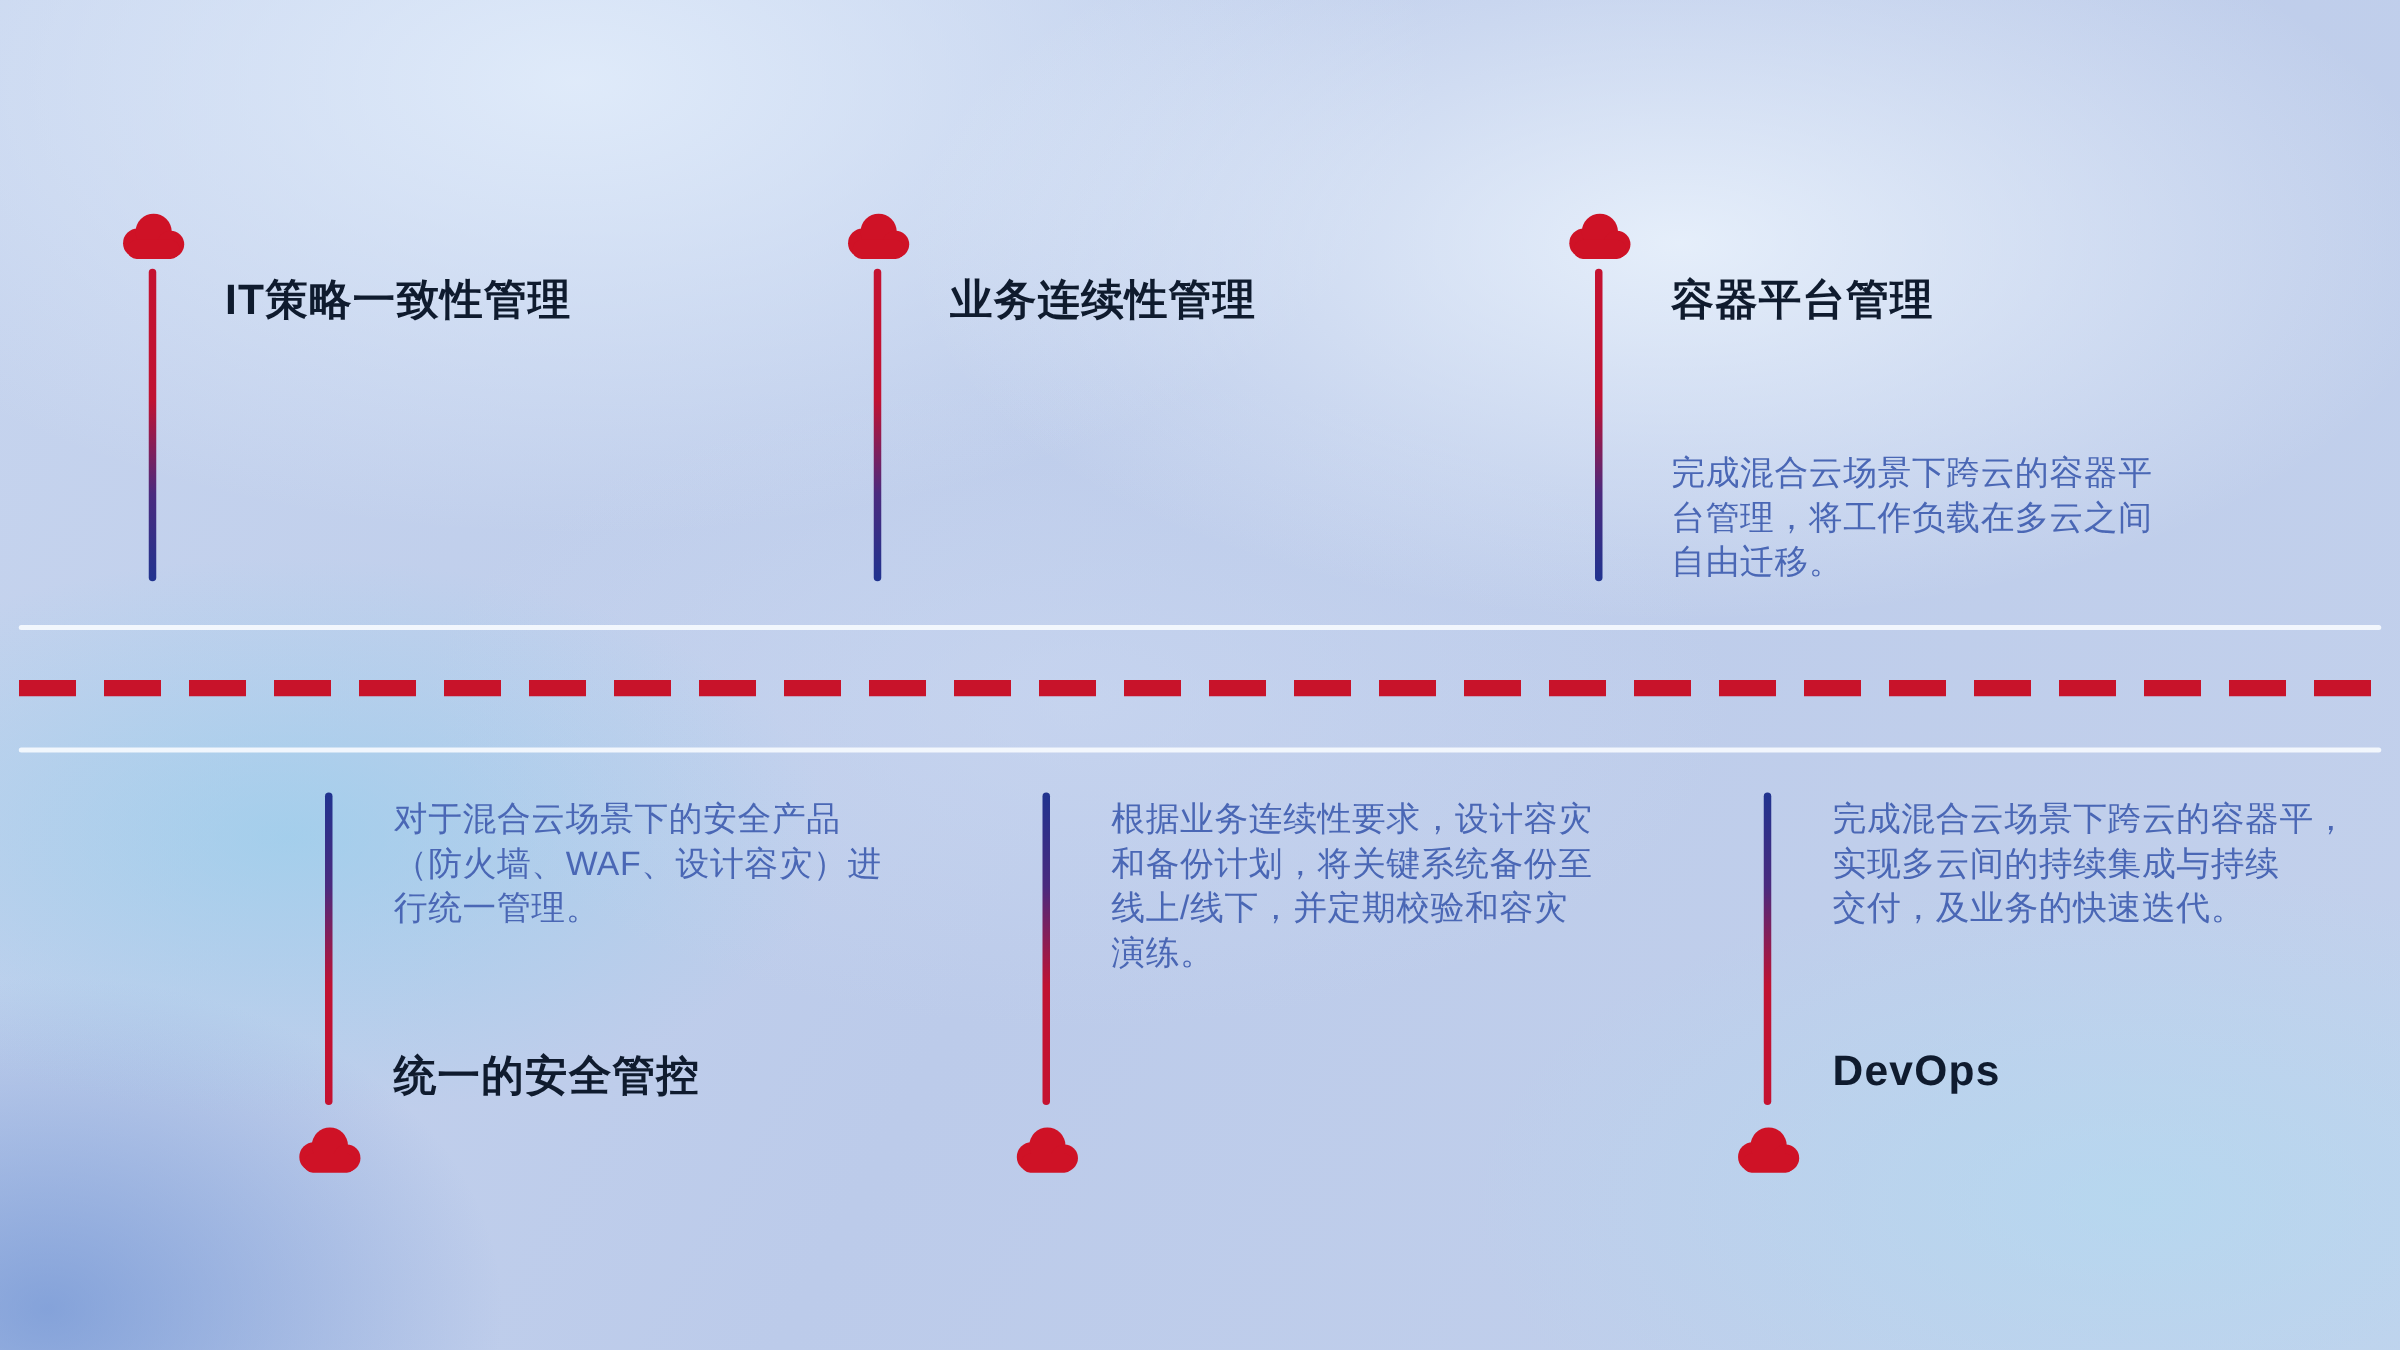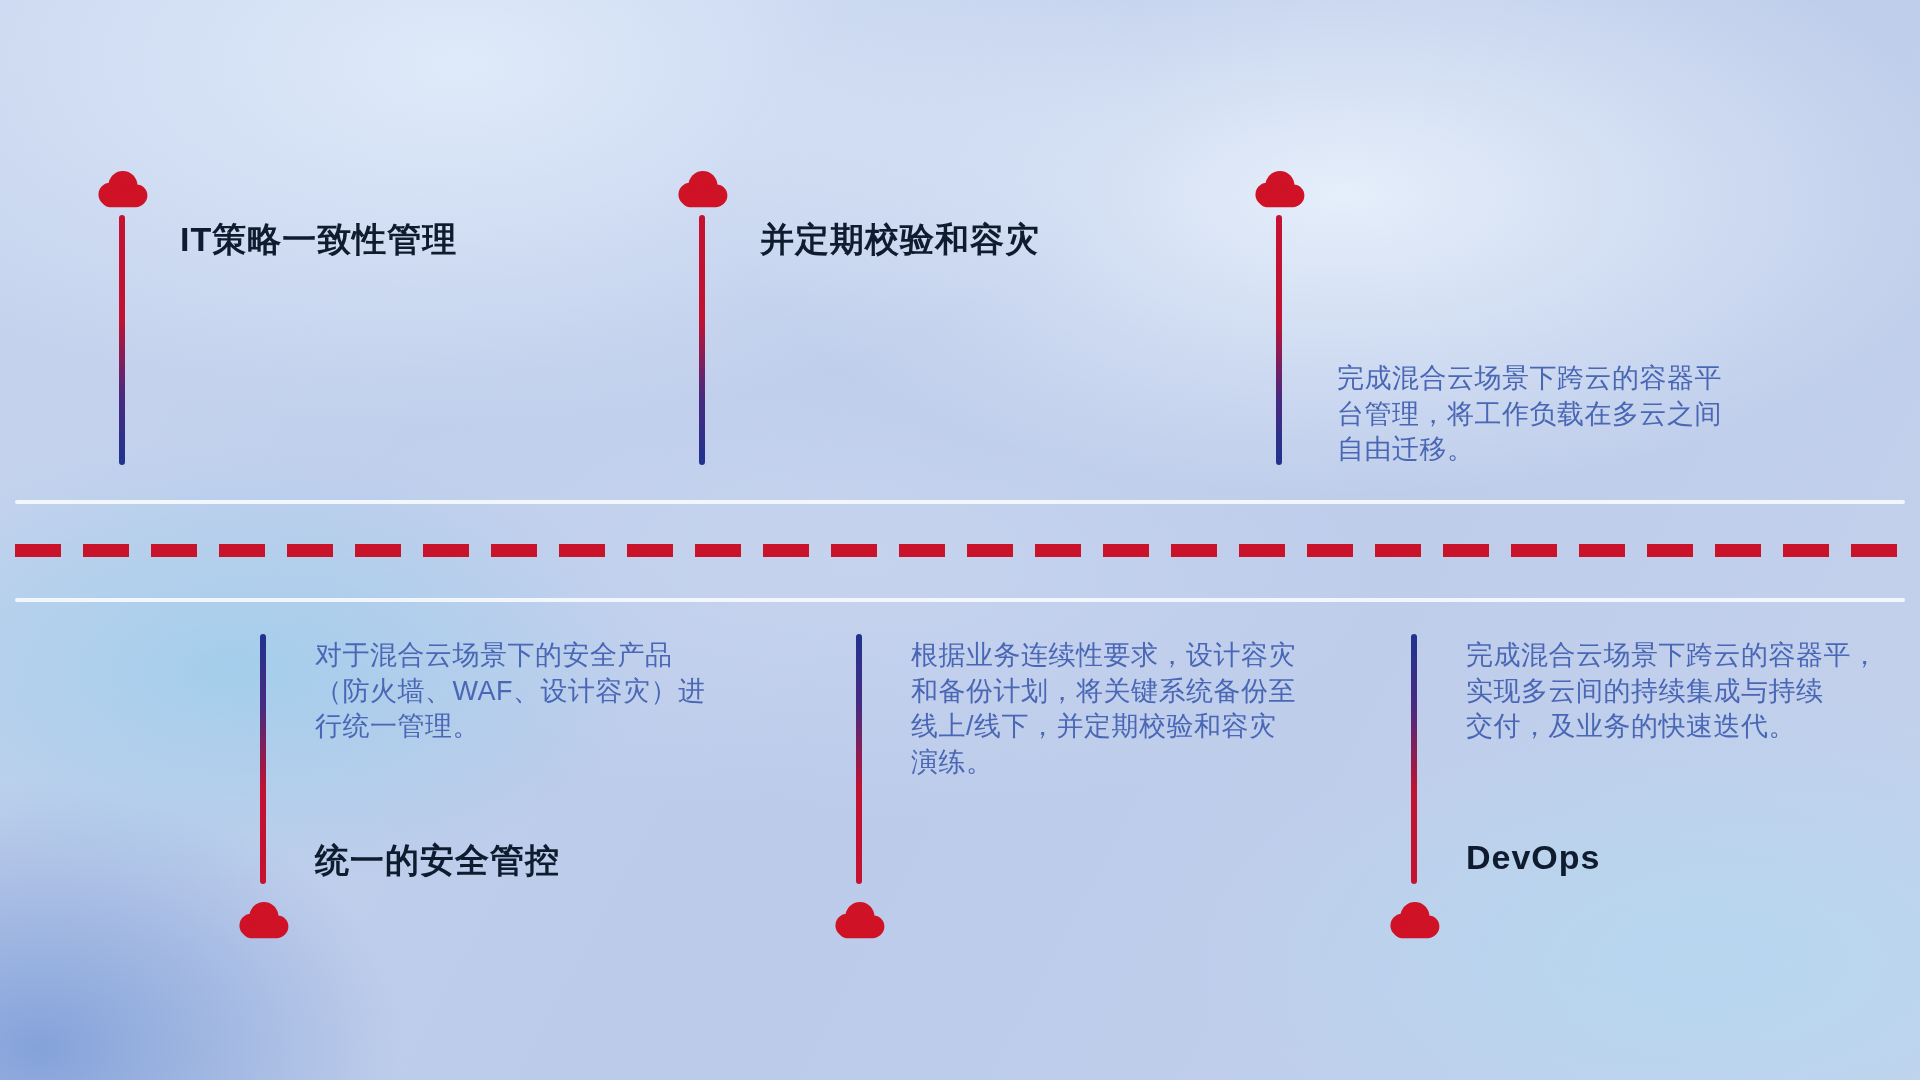--- a/index.html
+++ b/index.html
@@ -42,21 +42,21 @@
   
   .item { position: absolute; width: 560px; height: 320px; }
 
   .item.top    { top: 169px; }
   .item.bottom { top: 634px; }
 
   .c1 { left: 93px; }
   .c2 { left: 673px; }
   .c3 { left: 1250px; }
   .c4 { left: 234px; }
-  .c5 { left: 830px; }
+  .c5 { left: 808px; }
   .c6 { left: 1385px; }
 
   .cloud {
     position: absolute;
     width: 58px;
     height: 42px;
     left: 0;
   }
   .item.top .cloud    { top: 0; }
   .item.bottom .cloud { top: 266px; }
@@ -128,33 +128,34 @@
   <div class="item top c2">
     <span class="cloud">
       <svg viewBox="0 0 64 44" aria-hidden="true">
         <circle class="fill" cx="19" cy="27" r="13"></circle>
         <circle class="fill" cx="33" cy="17" r="16"></circle>
         <circle class="fill" cx="48" cy="28" r="12"></circle>
         <rect class="fill" x="10" y="24" width="46" height="17" rx="8"></rect>
       </svg>
     </span>
     <span class="stem"></span>
-    <h2 class="item-title">并定期校验和容灾</h2>
+    <h2 class="item-title">业务连续性管理</h2>
   </div>
 
   <div class="item top c3">
     <span class="cloud">
       <svg viewBox="0 0 64 44" aria-hidden="true">
         <circle class="fill" cx="19" cy="27" r="13"></circle>
         <circle class="fill" cx="33" cy="17" r="16"></circle>
         <circle class="fill" cx="48" cy="28" r="12"></circle>
         <rect class="fill" x="10" y="24" width="46" height="17" rx="8"></rect>
       </svg>
     </span>
     <span class="stem"></span>
+    <h2 class="item-title">容器平台管理</h2>
     <p class="item-desc">完成混合云场景下跨云的容器平
 台管理，将工作负载在多云之间
 自由迁移。</p>
   </div>
 
   <div class="item bottom c4">
     <span class="stem"></span>
     <p class="item-desc">对于混合云场景下的安全产品
 （防火墙、WAF、设计容灾）进
 行统一管理。</p>

